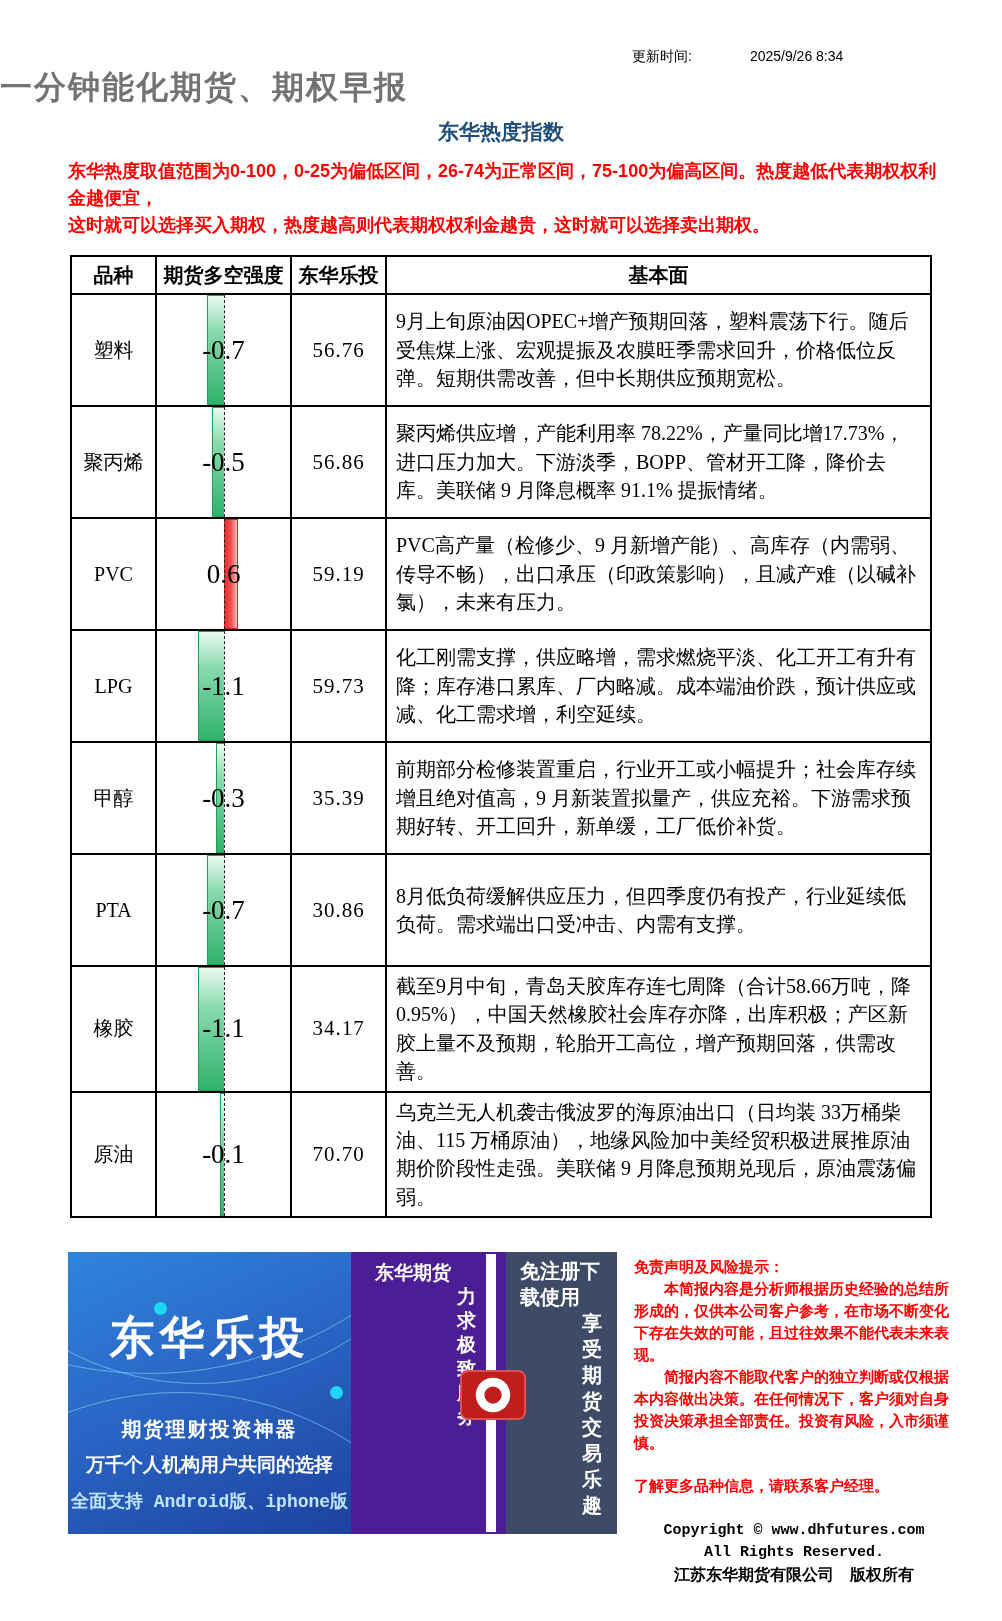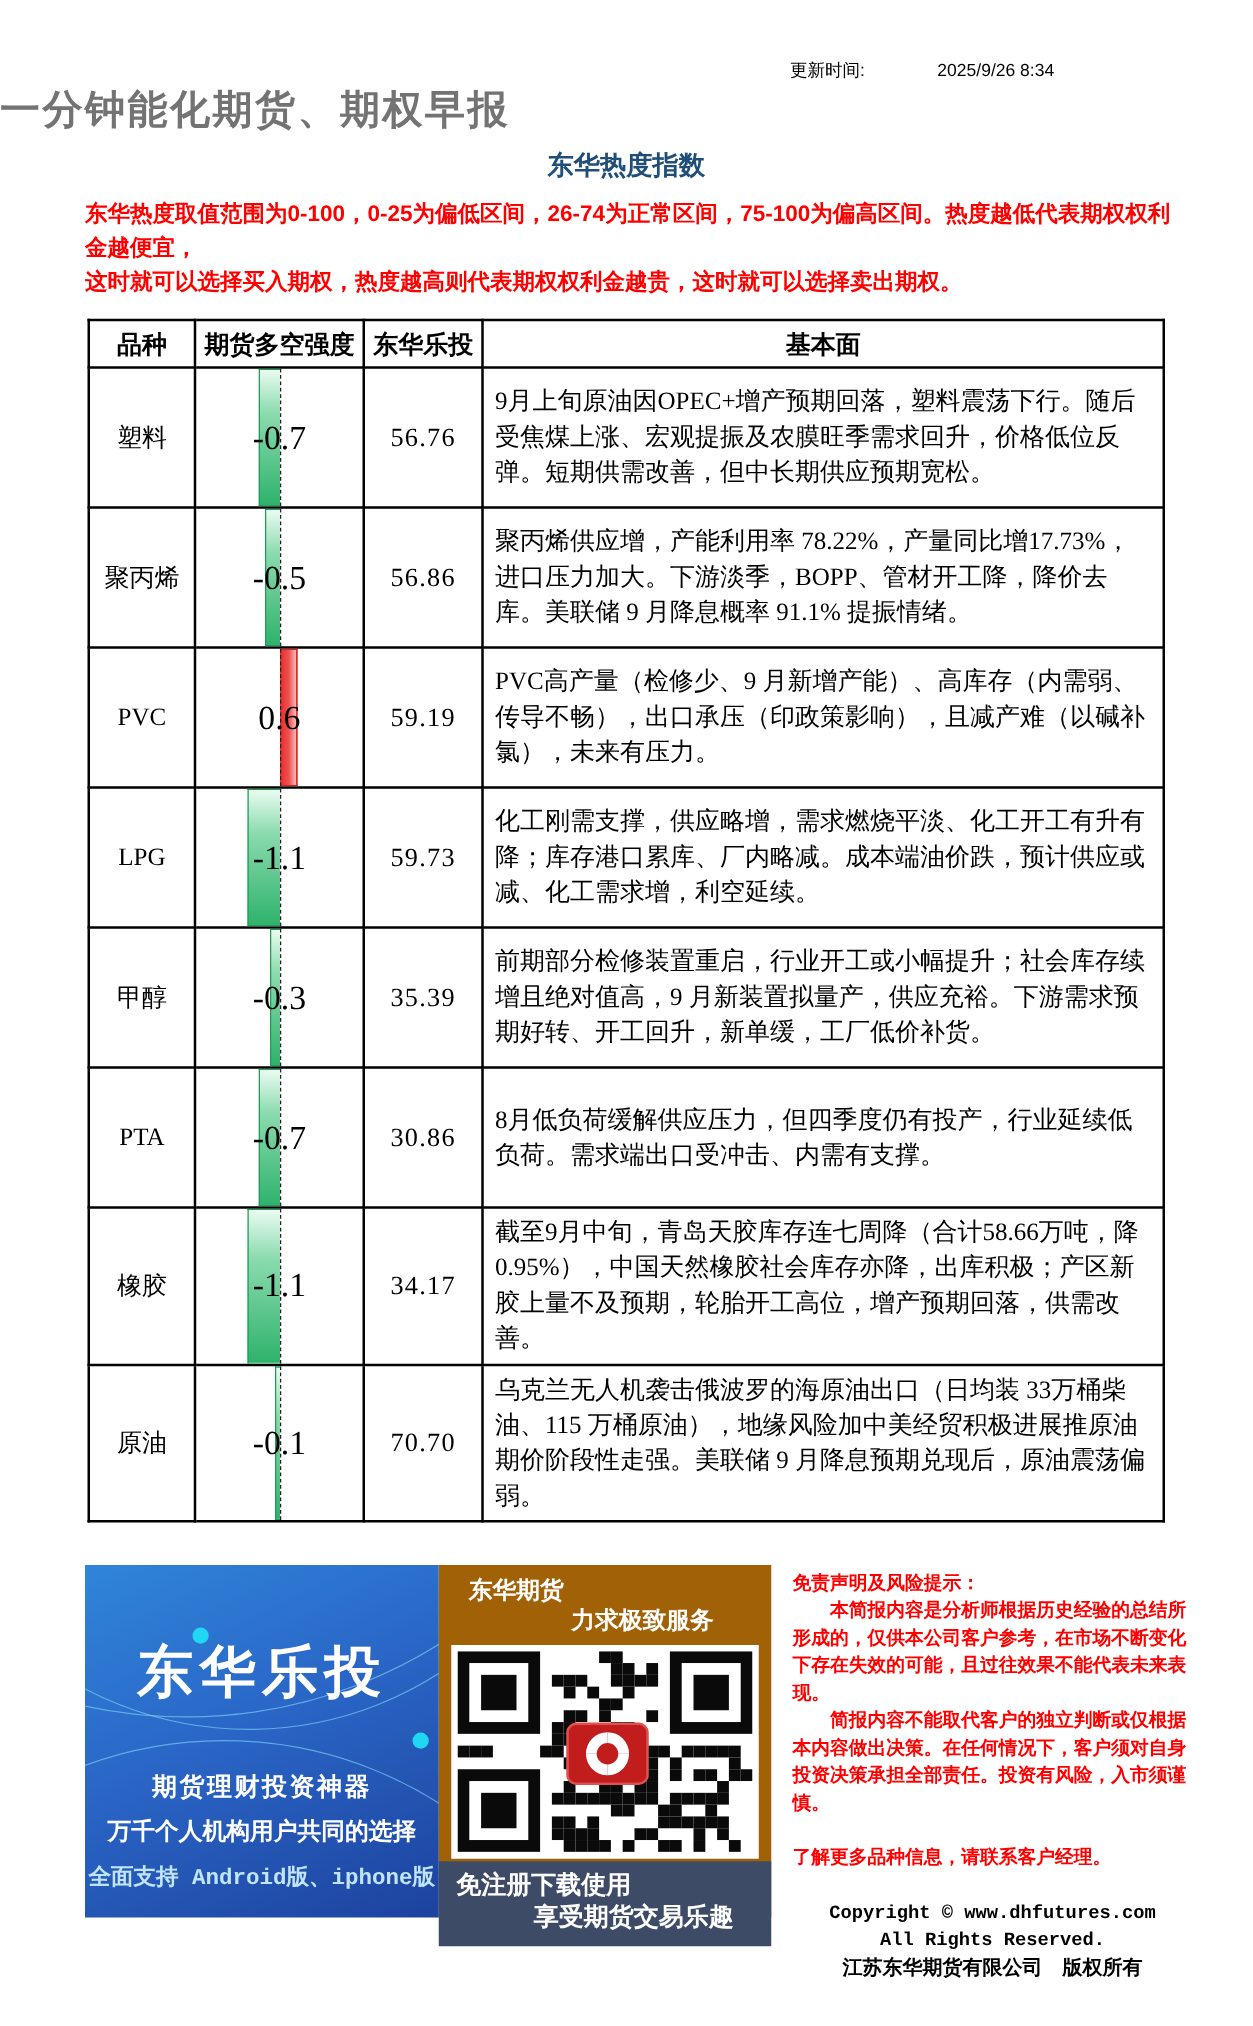--- a/index.html
+++ b/index.html
@@ -42,21 +42,21 @@
   .arc2{width:640px;height:640px;left:-210px;top:140px;}
   .arc3{width:760px;height:760px;left:-300px;top:-640px;}
   .banner .dot{position:absolute;width:13px;height:13px;border-radius:50%;background:#1fd7f2;}
   .dot1{left:86px;top:50px;}
   .dot2{left:262px;top:134px;}
   .app-title{position:relative;margin-top:56px;text-align:center;font-size:45px;font-weight:bold;letter-spacing:5px;}
   .b1{position:relative;margin-top:48px;text-align:center;font-size:20px;font-weight:bold;letter-spacing:2px;}
   .b2{position:relative;margin-top:9px;text-align:center;font-size:19px;font-weight:bold;}
   .b3{position:relative;margin-top:11px;text-align:center;font-size:18px;font-weight:bold;color:#bfe4fb;}
 
-  .qr-panel{width:266px;display:flex;flex-direction:column;background:#a16207;
+  .qr-panel{width:266px;display:flex;flex-direction:row;background:#4c1d95;
     font-family:"Liberation Sans","DejaVu Sans",sans-serif;color:#fff;font-weight:bold;}
   .qr-top{padding:9px 0 5px 24px;font-size:19px;line-height:24px;}
   .qr-top .l2{padding-left:82px;}
   .qr-box{flex:1;margin:2px 10px;background:#fff;position:relative;padding:5px;}
   .qr-box svg{display:block;width:100%;height:100%;}
   .qr-logo{position:absolute;left:50%;top:50%;width:62px;height:46px;margin:-23px 0 0 -31px;
     border-radius:8px;overflow:hidden;border:2px solid #df5050;background:#c21d1d;}
   .qr-logo svg{display:block;width:100%;height:100%;}
   .qr-bottom{padding:6px 0 10px 14px;font-size:20px;line-height:26px;background:#3e4b66;}
   .qr-bottom .l2{padding-left:62px;}

